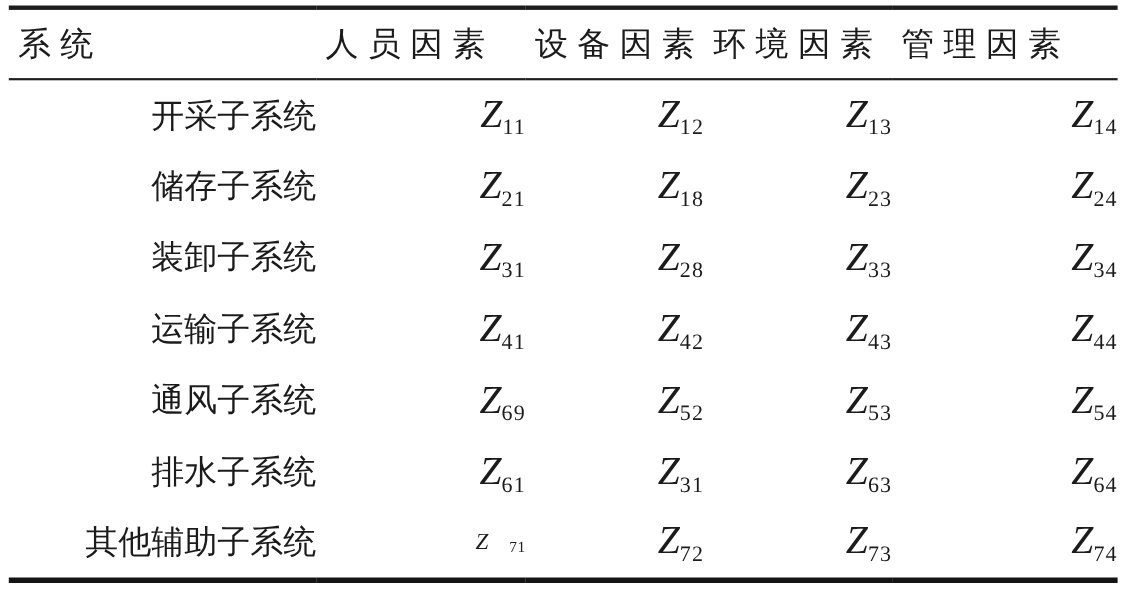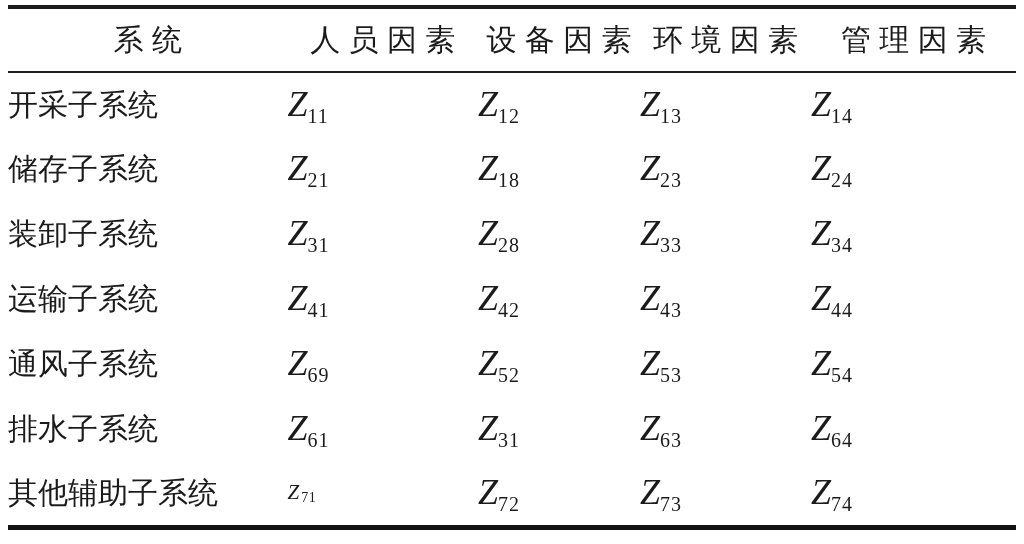--- a/index.html
+++ b/index.html
@@ -16,49 +16,49 @@
     border-collapse: collapse;
     border-top: 4px solid #1c1c1c;
     border-bottom: 5px solid #141414;
   }
   thead th {
     height: 65px;
     font-size: 30px;
     font-weight: normal;
     letter-spacing: 0.28em;
     padding-left: 0.28em;
-    text-align: center;
+    text-align: left;
     vertical-align: middle;
     border-bottom: 2px solid #1f1f1f;
     white-space: nowrap;
   }
   tbody td {
     height: 65px;
-    text-align: left;
+    text-align: right;
     vertical-align: middle;
     white-space: nowrap;
   }
   td.label-cell { font-size: 30px; }
   td.z-cell {
     font-size: 36px;
     font-family: "Liberation Serif", "DejaVu Serif", serif;
   }
   .z-base { font-style: italic; }
   .z-sub {
     font-size: 20px;
     font-style: normal;
     vertical-align: -7px;
     margin-left: 0;
     letter-spacing: 1px;
   }
   td.z-cell.small { font-size: 21px; }
   td.z-cell.small .z-sub {
     font-size: 14px;
     vertical-align: -3px;
-    margin-left: 2px;
+    margin-left: 19px;
     letter-spacing: 0.5px;
   }
 </style>
 </head>
 <body>
 
 <div class="table-wrap">
   <table class="factors-table">
     <colgroup>
       <col style="width:28%">

